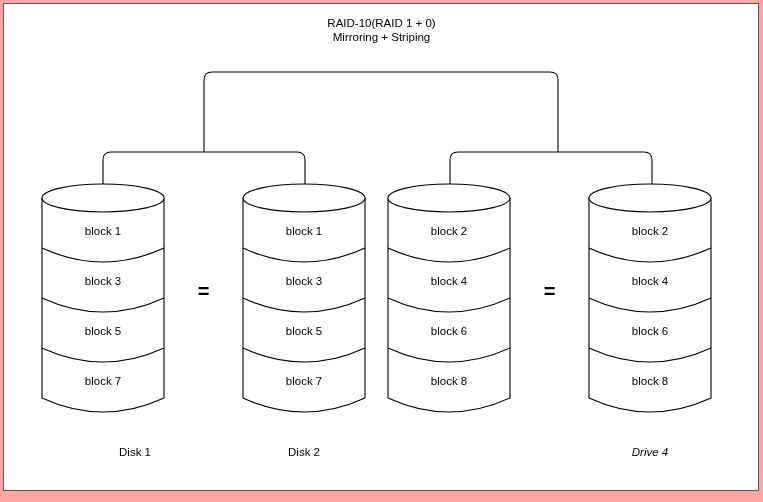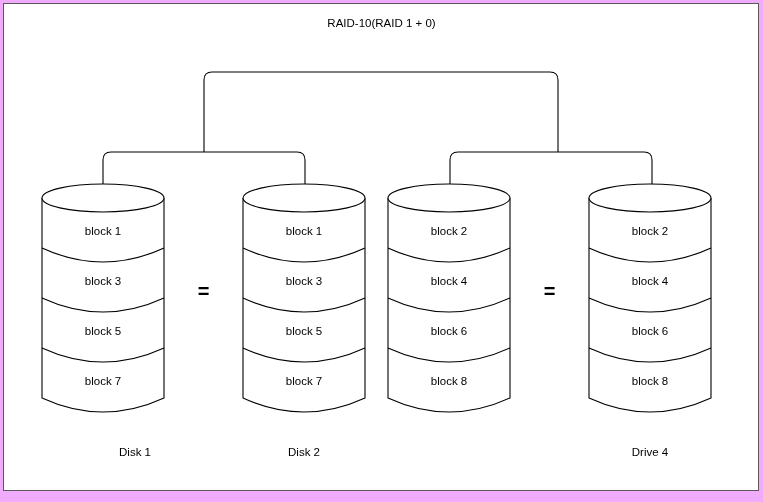--- a/index.html
+++ b/index.html
@@ -7,21 +7,21 @@
     padding: 0;
     background: #ffffff;
   }
   body {
     font-family: "Liberation Sans", sans-serif;
   }
   #canvas {
     position: relative;
     width: 763px;
     height: 502px;
-    background: #f0abfc;
+    background: #fca5a5;
     overflow: hidden;
   }
   #frame {
     position: absolute;
     left: 3px;
     top: 3px;
     width: 756px;
     height: 488px;
     border: 1px solid #5a5a5a;
     box-sizing: border-box;
@@ -70,20 +70,21 @@
     line-height: 1;
   }
 </style>
 </head>
 <body>
 
 <div id="canvas">
   <div id="frame"></div>
 
   <div class="ttl" id="title-line1">RAID-10(RAID 1 + 0)</div>
+  <div class="ttl" id="title-line2">Mirroring + Striping</div>
 
   <svg id="diagram" width="763" height="502" viewBox="0 0 763 502">
 
     <g fill="none" stroke="#000000" stroke-width="1.1">
 
       <path d="M 204 152 L 204 80 Q 204 72 212 72 L 550 72 Q 558 72 558 80 L 558 152"></path>
 
       <path d="M 103 198 L 103 160 Q 103 152 111 152 L 297 152 Q 305 152 305 160 L 305 198"></path>
 
       <path d="M 450 198 L 450 160 Q 450 152 458 152 L 644 152 Q 652 152 652 160 L 652 198"></path>
@@ -132,16 +133,16 @@
     <div class="disklabel" style="left: 304px; top: 452px;">Disk 2</div>
     <div class="blocklabel" style="left: 449px; top: 215px;">block 2</div>
     <div class="blocklabel" style="left: 449px; top: 265px;">block 4</div>
     <div class="blocklabel" style="left: 449px; top: 315px;">block 6</div>
     <div class="blocklabel" style="left: 449px; top: 365px;">block 8</div>
     <div class="disklabel" style="left: 449px; top: 459px; margin-top: 48px;">Drive 3</div>
     <div class="blocklabel" style="left: 650px; top: 215px;">block 2</div>
     <div class="blocklabel" style="left: 650px; top: 265px;">block 4</div>
     <div class="blocklabel" style="left: 650px; top: 315px;">block 6</div>
     <div class="blocklabel" style="left: 650px; top: 365px;">block 8</div>
-    <div class="disklabel" style="left: 650px; top: 452px;">Drive 4</div>
+    <div class="disklabel" style="left: 650px; top: 452px; font-style: italic;">Drive 4</div>
     <div class="eqsign" style="left: 203.5px; top: 291px;">=</div>
     <div class="eqsign" style="left: 549.5px; top: 291px;">=</div>
   </div>
 
 </body></html>

